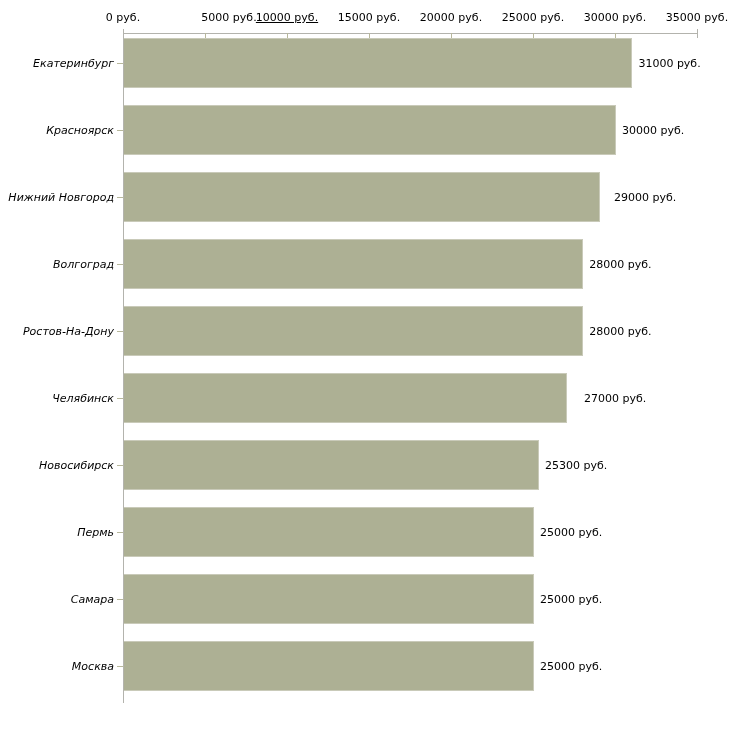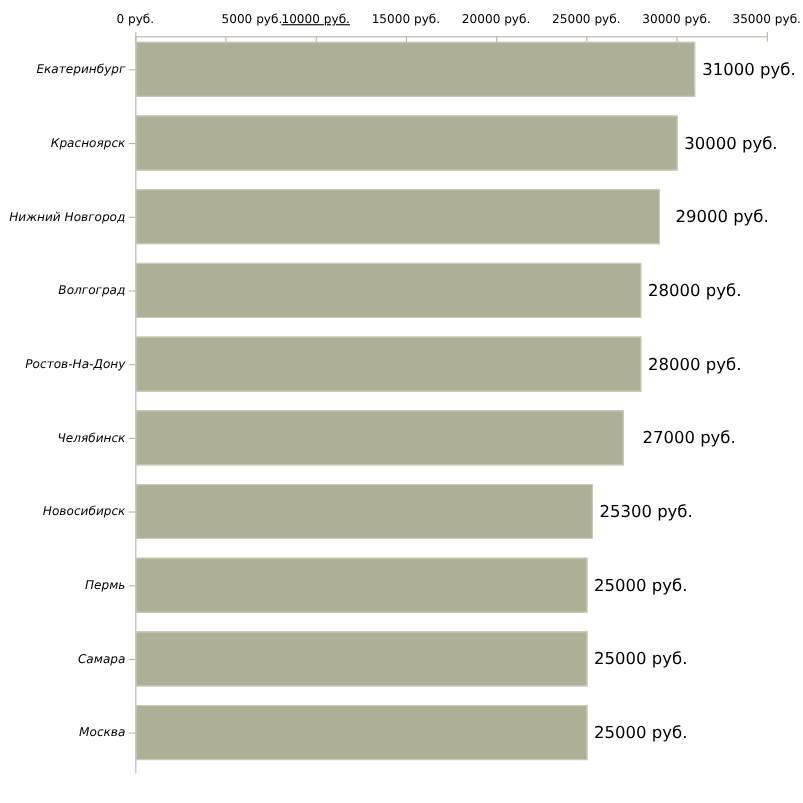--- a/index.html
+++ b/index.html
@@ -88,21 +88,21 @@
     left: 124px;
     height: 50px;
     background: #adb094;
     border-top: 1px solid #c9cab9;
     border-right: 1px solid #c9cab9;
     border-bottom: 1px solid #c9cab9;
     box-sizing: border-box;
   }
   .bar-value {
     position: absolute;
-    font-size: 15px;
+    font-size: 11px;
     color: #000000;
     white-space: nowrap;
     transform: translateY(-50%);
   }
 </style>
 </head>
 <body>
 
 <div id="chart-root">
   <div class="axis-line"></div>

